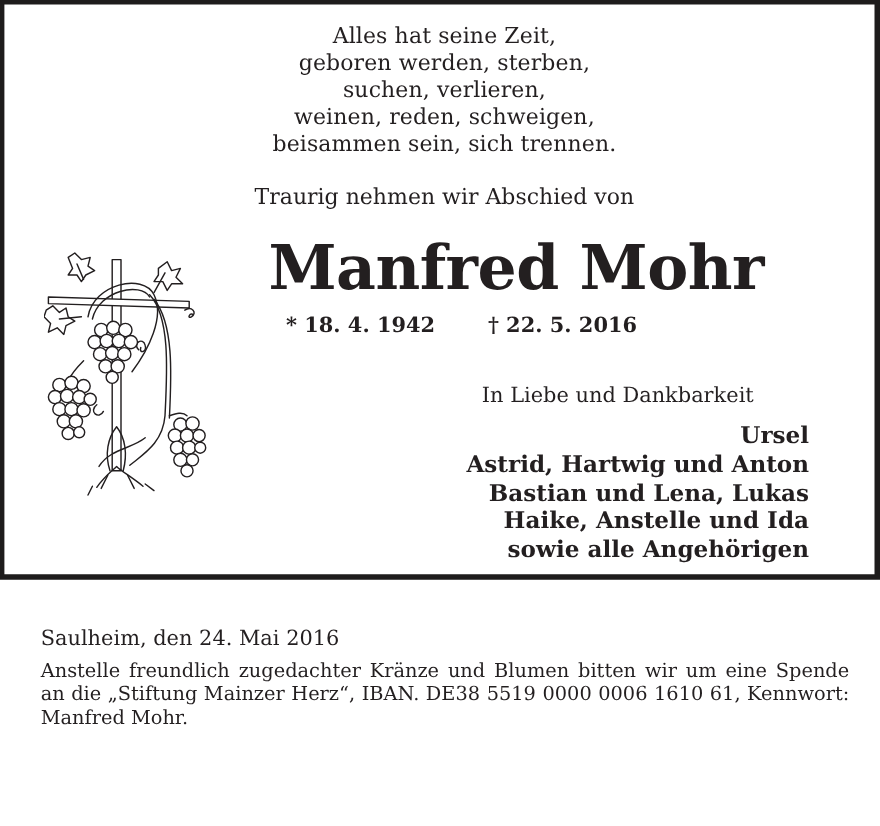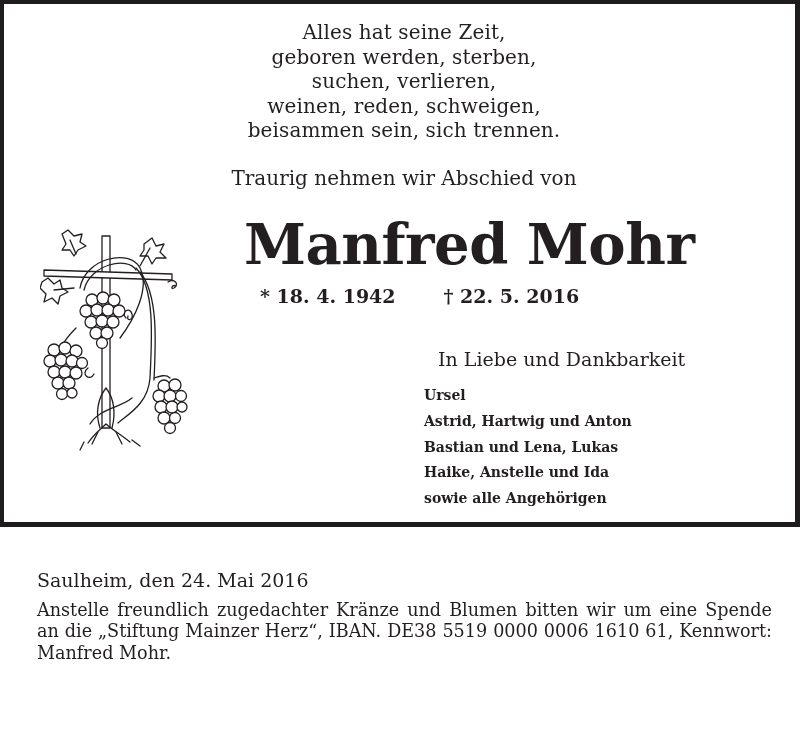--- a/index.html
+++ b/index.html
@@ -41,21 +41,21 @@
       font-weight: bold; font-size: 19px; line-height: 26px;
       white-space: nowrap;
     }
     .dates .death { margin-left: 48px; }
     .thanks {
       left: 420px; top: 343px;
       font-size: 19px; line-height: 24px; white-space: nowrap; margin-left: 14px;
     }
     .family {
       left: 420px; top: 379px;
-      font-weight: bold; font-size: 14px; line-height: 25.8px;
+      font-weight: bold; font-size: 21px; line-height: 25.8px; text-align: right;
     }
     .family div { white-space: nowrap; }
     .place {
       left: 33px; top: 564px;
       font-size: 19px; line-height: 24px; white-space: nowrap;
     }
     .body-text {
       left: 33px; top: 596px; width: 735px;
       font-size: 17.6px; line-height: 21.4px;
       text-align: justify;

